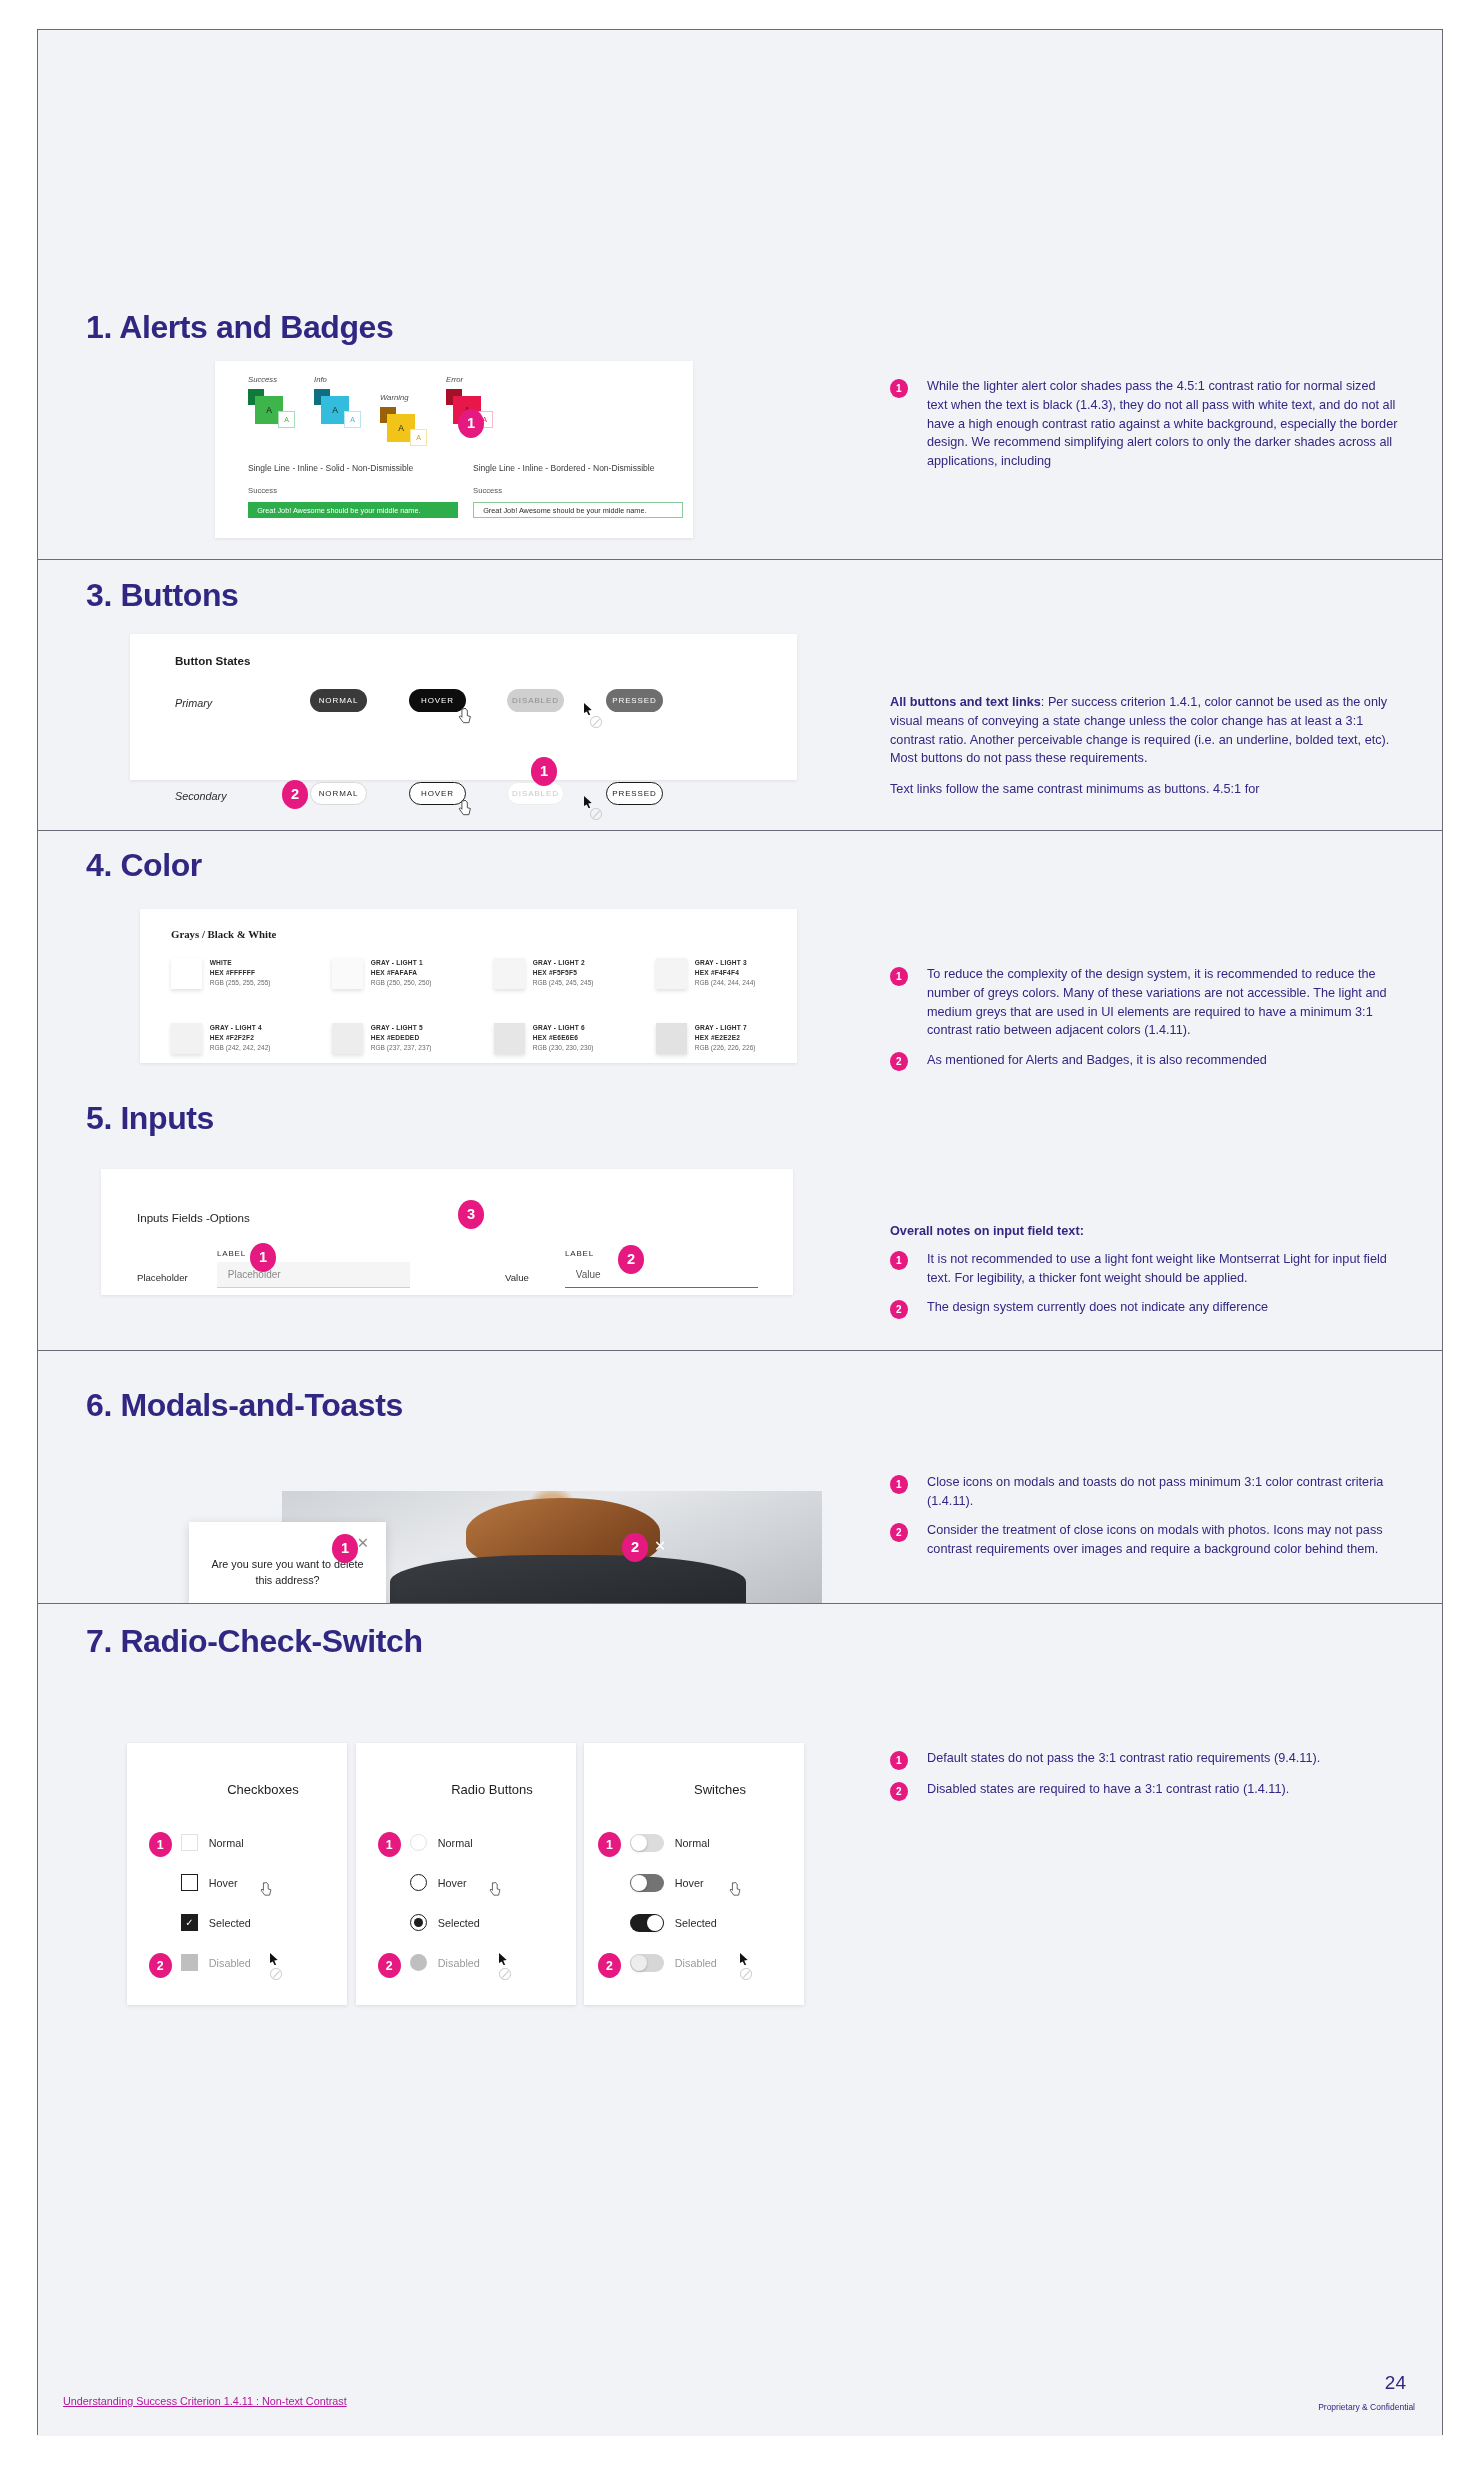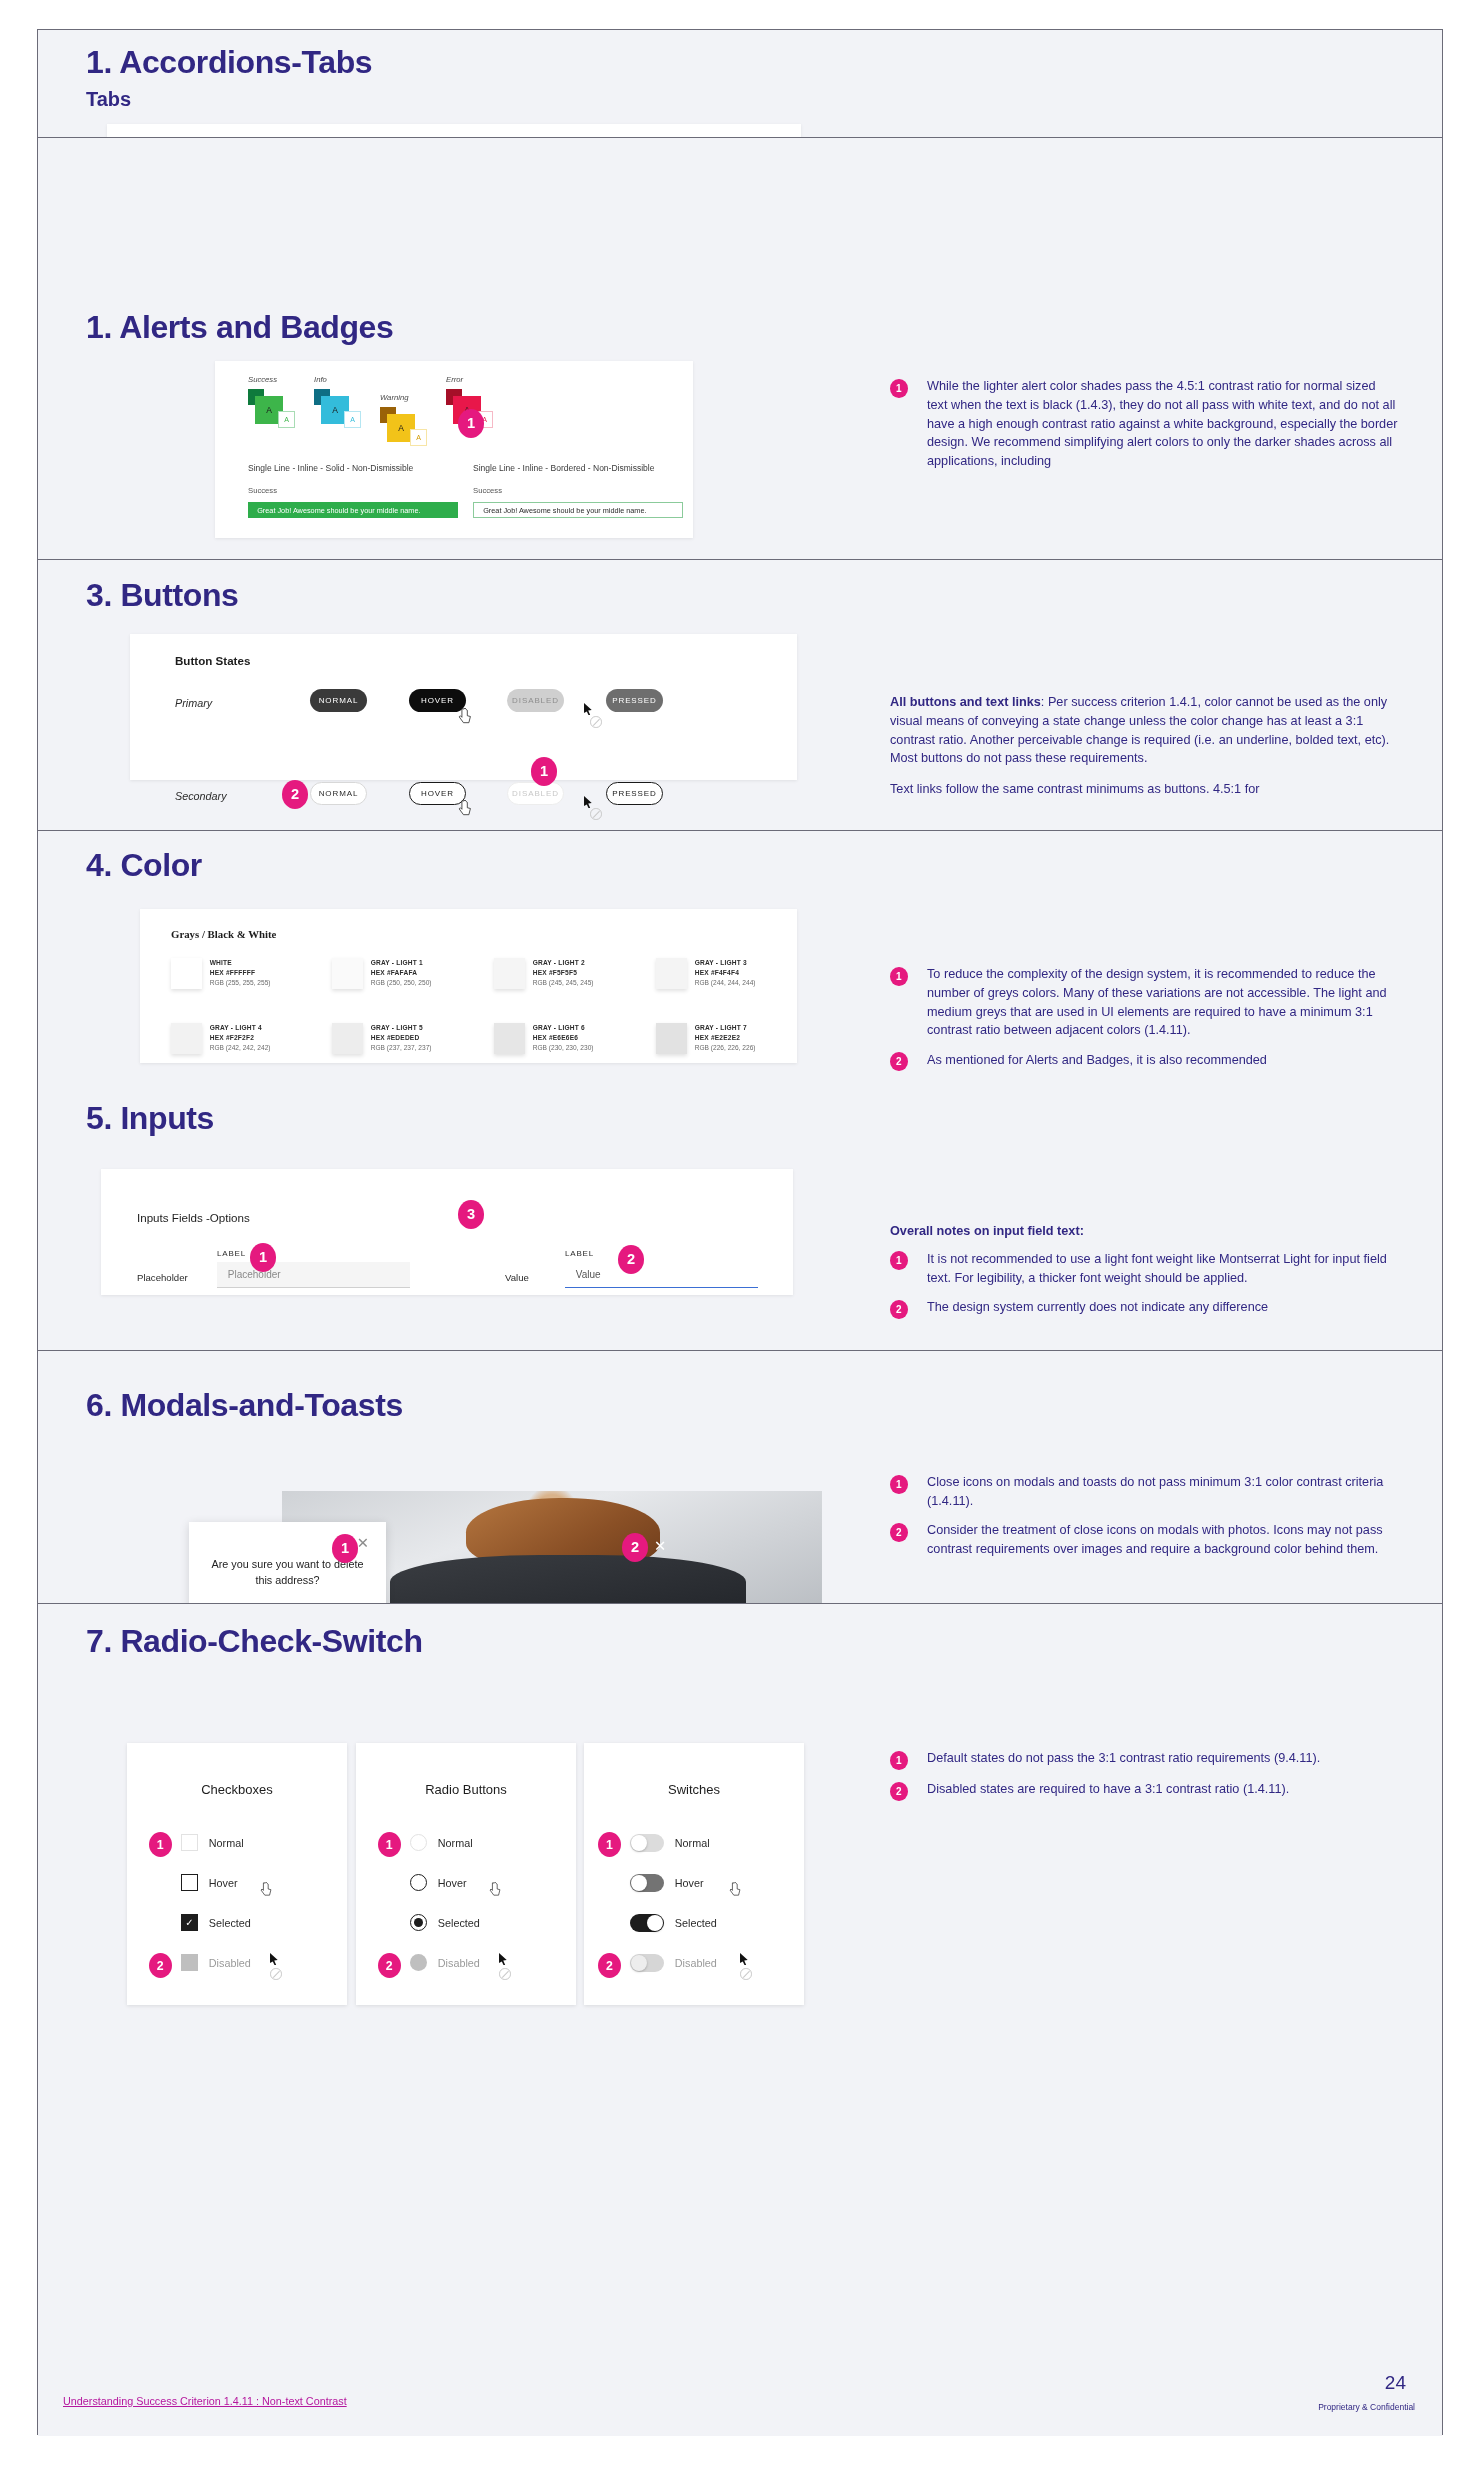--- a/index.html
+++ b/index.html
@@ -177,21 +177,21 @@
     background:linear-gradient(170deg,#3a3d42,#22252a);
     border-radius:42% 42% 0 0;
   }
   .modal-box { position:absolute; background:#ffffff; box-shadow:0 1.5px 9.2px rgba(0,0,0,.14); }
   .modal-q { font-size:10.8px; color:#232323; text-align:center; line-height:1.45; }
   .modal-s { font-size:9.6px; color:#4a4a4a; text-align:center; }
   .xmark { position:absolute; font-size:14.6px; color:#8d8d8d; line-height:1; }
 
   
   .rcs-card {
-    position:absolute; background:#ffffff; box-shadow:0 0.8px 3.9px rgba(0,0,0,.10);
+    position:absolute; background:#ffffff; box-shadow:0 0.8px 3.9px rgba(0,0,0,.10);padding-left:26px;
   }
   .rcs-title {
     position:absolute; font-size:13px; color:#1d1d1d; text-align:center; width:100%;
   }
   .rcs-row { position:absolute; display:flex; align-items:center; }
   .rcs-lbl { font-size:10.8px; color:#2b2b2b; margin-left:10.8px; }
   .rcs-lbl.dim { color:#9a9a9a; }
   .cb { width:17px; height:17px; background:#fff; }
   .rd { width:17px; height:17px; border-radius:50%; background:#fff; }
   .sw { width:34px; height:17.7px; border-radius:9.2px; position:relative; }
@@ -221,27 +221,20 @@
     content:""; position:absolute; left:0.8px; top:4.6px; width:8.5px; height:1.2px;
     background:#c9c9c9; transform:rotate(-45deg);
   }
 </style>
 </head>
 <body>
 
 <div class="page">
  <div class="sheet">
 
-  <div class="band" style="top:0;height:108px;">
-    <div class="sec-title h1" style="left:48px;top:14px;">1. Accordions-Tabs</div>
-    <div class="sec-sub" style="left:48px;top:58px;">Tabs</div>
-
-    <div class="card" style="left:69px;top:94px;width:694px;height:108px;"></div>
-
-  </div>
 
   <div class="band" style="top:262px;height:268px;">
     <div class="sec-title h1" style="left:48px;top:17px;">1. Alerts and Badges</div>
 
     <div class="card" style="left:177px;top:69px;width:478px;height:177px;"></div>
 
     <div class="badge-col" style="left:210px;top:83px;">
       <div class="badge-lbl">Success</div>
       <div class="badge-stack">
         <div class="badge-dark" style="background:#0E7A3C;"></div>

